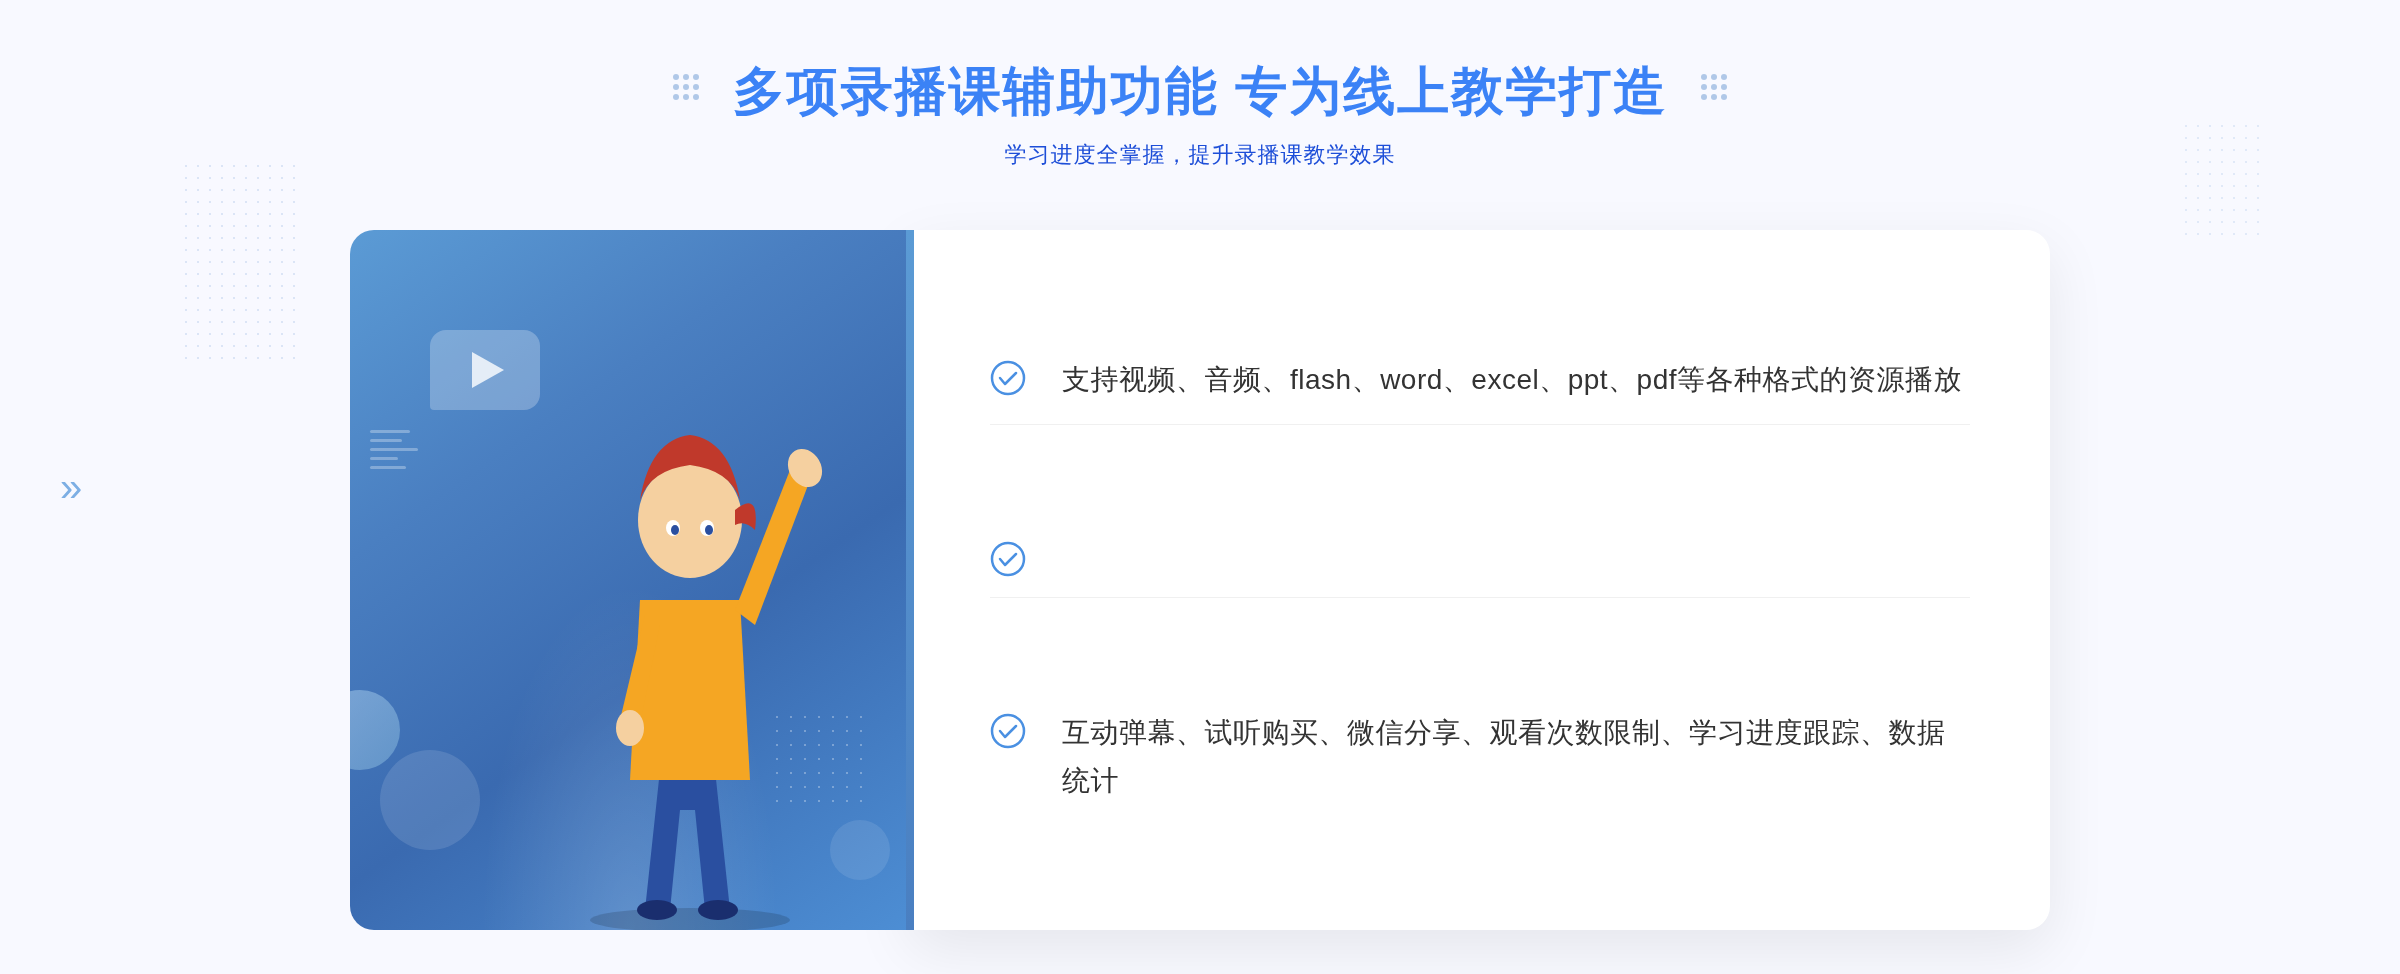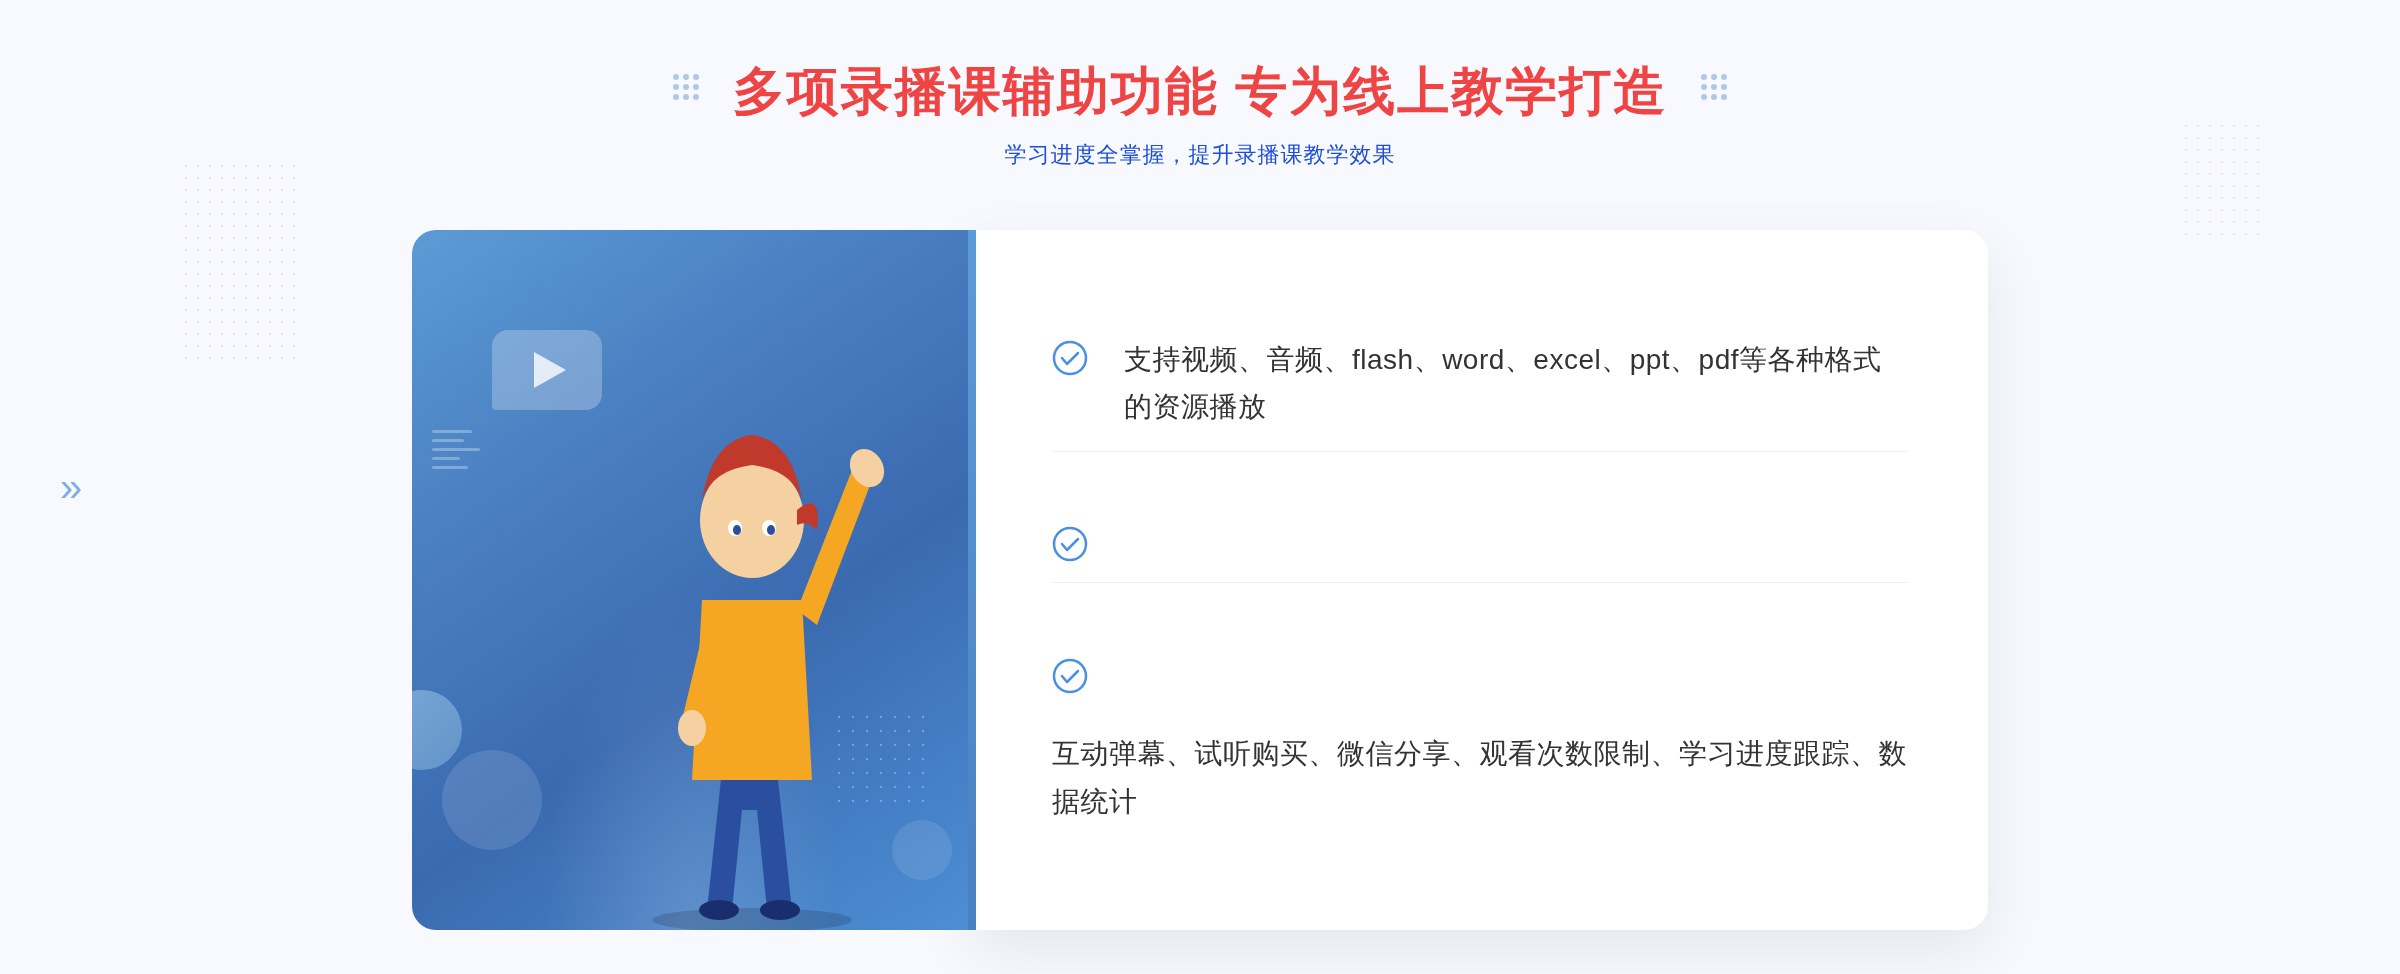--- a/index.html
+++ b/index.html
@@ -85,39 +85,39 @@
       width: 6px;
       height: 6px;
       background: #b0c8e8;
       border-radius: 50%;
       display: block;
     }
 
     .main-title {
       font-size: 52px;
       font-weight: 700;
-      color: #ef4444;
+      color: #3b82f6;
       letter-spacing: 2px;
       line-height: 1.2;
       text-align: right;
     }
 
     .sub-title {
       font-size: 22px;
       color: #1d4ed8;
       margin-top: 18px;
       font-weight: 400;
       letter-spacing: 1px;
     }
 
     
     .main-content {
       display: flex;
       align-items: stretch;
-      width: 1576px;
+      width: 1700px;
       min-height: 700px;
       position: relative;
     }
 
     
     .illustration-card {
       width: 560px;
       min-height: 700px;
       background: linear-gradient(145deg, #5b9bd5 0%, #4a7fc1 30%, #3a6ab0 60%, #4d8ed4 100%);
       border-radius: 24px 0 0 24px;
@@ -236,21 +236,20 @@
     .feature-item {
       display: flex;
       align-items: flex-start;
       gap: 36px;
       padding: 20px 0;
       border-bottom: 1px solid #f0f0f0;
     }
 
     .feature-item:last-child {
       border-bottom: none;
-      flex-direction: column;
     }
 
     .check-icon {
       flex-shrink: 0;
       width: 36px;
       height: 36px;
       margin-top: 4px;
     }
 
     .check-icon svg {

